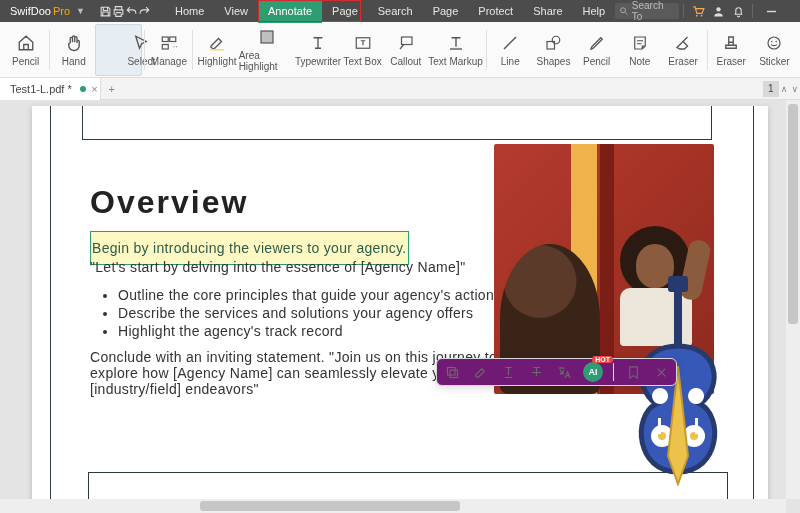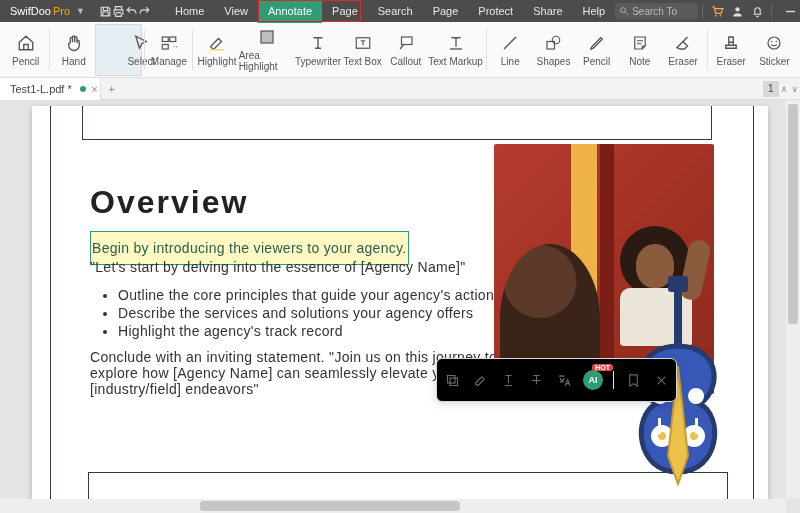--- a/index.html
+++ b/index.html
@@ -11,21 +11,21 @@
   .menubar .app-name { color:#fff; margin-right:2px; font-size:11px; }
   .menubar .app-suffix { color:#ffa500; margin-right:6px; font-size:11px; }
   .menubar .dd { color:#bbb; margin-right:6px; font-size:9px; }
   .menubar .ic { width:18px; display:flex; align-items:center; justify-content:center; color:#ddd; }
   .menubar .sep { width:1px; height:14px; background:#666; margin:0 4px; }
   .menubar .menu-items { display:flex; gap:0; margin-left:6px; }
   .menubar .menu-item { padding:12px 10px; height:22px; display:flex; align-items:center; cursor:default; }
   .menubar .menu-green { background:#2f9d74; color:#fff; }
   .menubar .highlight-box { position:absolute; border:1.5px solid #d02e2e; top:0; height:22px; pointer-events:none; }
   .menubar .right { margin-left:auto; display:flex; align-items:center; }
-  .menubar .search-box { background:#5a5a5a; height:16px; width:83px; display:flex; align-items:center; padding:4px 4px; font-size:10px; color:#bbb; border-radius:2px; }
+  .menubar .search-box { background:#5a5a5a; height:16px; width:64px; display:flex; align-items:center; padding:4px 4px; font-size:10px; color:#bbb; border-radius:2px; }
   .menubar .search-box svg { margin-right:3px; }
   .menubar .rbtn { width:20px; display:flex; align-items:center; justify-content:center; color:#ddd; }
   .menubar .rbtn.orange { color:#f8a94c; }
   .menubar .winbtn { width:28px; height:22px; display:flex; align-items:center; justify-content:center; color:#ddd; }
 
   
   .ribbon { height:56px; background:#fafafa; border-bottom:1px solid #ddd; display:flex; align-items:center; padding:0 4px; gap:0; }
   .tool { display:flex; flex-direction:column; align-items:center; justify-content:center; width:46px; height:52px; font-size:10px; color:#555; gap:3px; }
   .tool.wide { width:60px; }
   .tool.sel { background:#e7eef3; border:1px solid #cdd9e4; border-radius:2px;padding-left:45px; }
@@ -64,21 +64,21 @@
   .photo .person1 { position:absolute; left:6px; bottom:0; width:100px; height:150px; background:radial-gradient(circle at 40% 25%, #5c3a29 0 28%, #3a2418 29% 100%); border-radius:50% 50% 8px 8px; }
   .photo .person2 { position:absolute; right:10px; bottom:0; width:98px; height:168px; }
   .photo .person2 .hair { position:absolute; top:0; left:14px; width:70px; height:70px; background:#2a1a12; border-radius:50%; }
   .photo .person2 .face { position:absolute; top:18px; left:30px; width:38px; height:44px; background:#8a5c3d; border-radius:48% 48% 46% 46%; }
   .photo .person2 .top  { position:absolute; top:62px; left:14px; width:72px; height:58px; background:#ece6da; border-radius:10px 10px 4px 4px; }
   .photo .person2 .arm  { position:absolute; top:14px; right:-2px; width:22px; height:60px; background:#8a5c3d; border-radius:10px; transform:rotate(12deg); }
 
   .violin { position:absolute; right:30px; top:170px; width:120px; height:210px; }
 
   
-  .floatbar { position:absolute; left:436px; top:258px; height:44px; background:#000000; border:1px solid #d8d8d8; border-radius:6px; box-shadow:0 2px 8px rgba(0,0,0,0.15); display:flex; align-items:center; padding:0 6px; gap:10px; }
+  .floatbar { position:absolute; left:436px; top:258px; height:28px; background:#701a75; border:1px solid #d8d8d8; border-radius:6px; box-shadow:0 2px 8px rgba(0,0,0,0.15); display:flex; align-items:center; padding:0 6px; gap:10px; }
   .floatbar .fb { width:18px; height:18px; display:flex; align-items:center; justify-content:center; color:#6a6a6a; position:relative;}
   .floatbar .vdiv { width:1px; height:18px; background:#e4e4e4; }
   .floatbar .ai-badge { width:20px; height:20px; border-radius:50%; background:#2f9d74; color:#fff; font-size:9px; font-weight:700; display:flex; align-items:center; justify-content:center; position:relative;}
   .floatbar .ai-badge .hot { position:absolute; top:-6px; right:-10px; background:#e54848; color:#fff; font-size:7px; padding:0 3px; border-radius:3px; }
 
   
   .vscroll { position:absolute; right:0; top:0; bottom:14px; width:14px; background:#eee; }
   .vscroll .thumb { position:absolute; left:2px; right:2px; top:4px; height:220px; background:#c6c6c6; border-radius:3px; }
   .hscroll { position:absolute; left:0; right:14px; bottom:0; height:14px; background:#eee; }
   .hscroll .thumb { position:absolute; top:2px; bottom:2px; left:200px; width:260px; background:#c6c6c6; border-radius:3px; }

